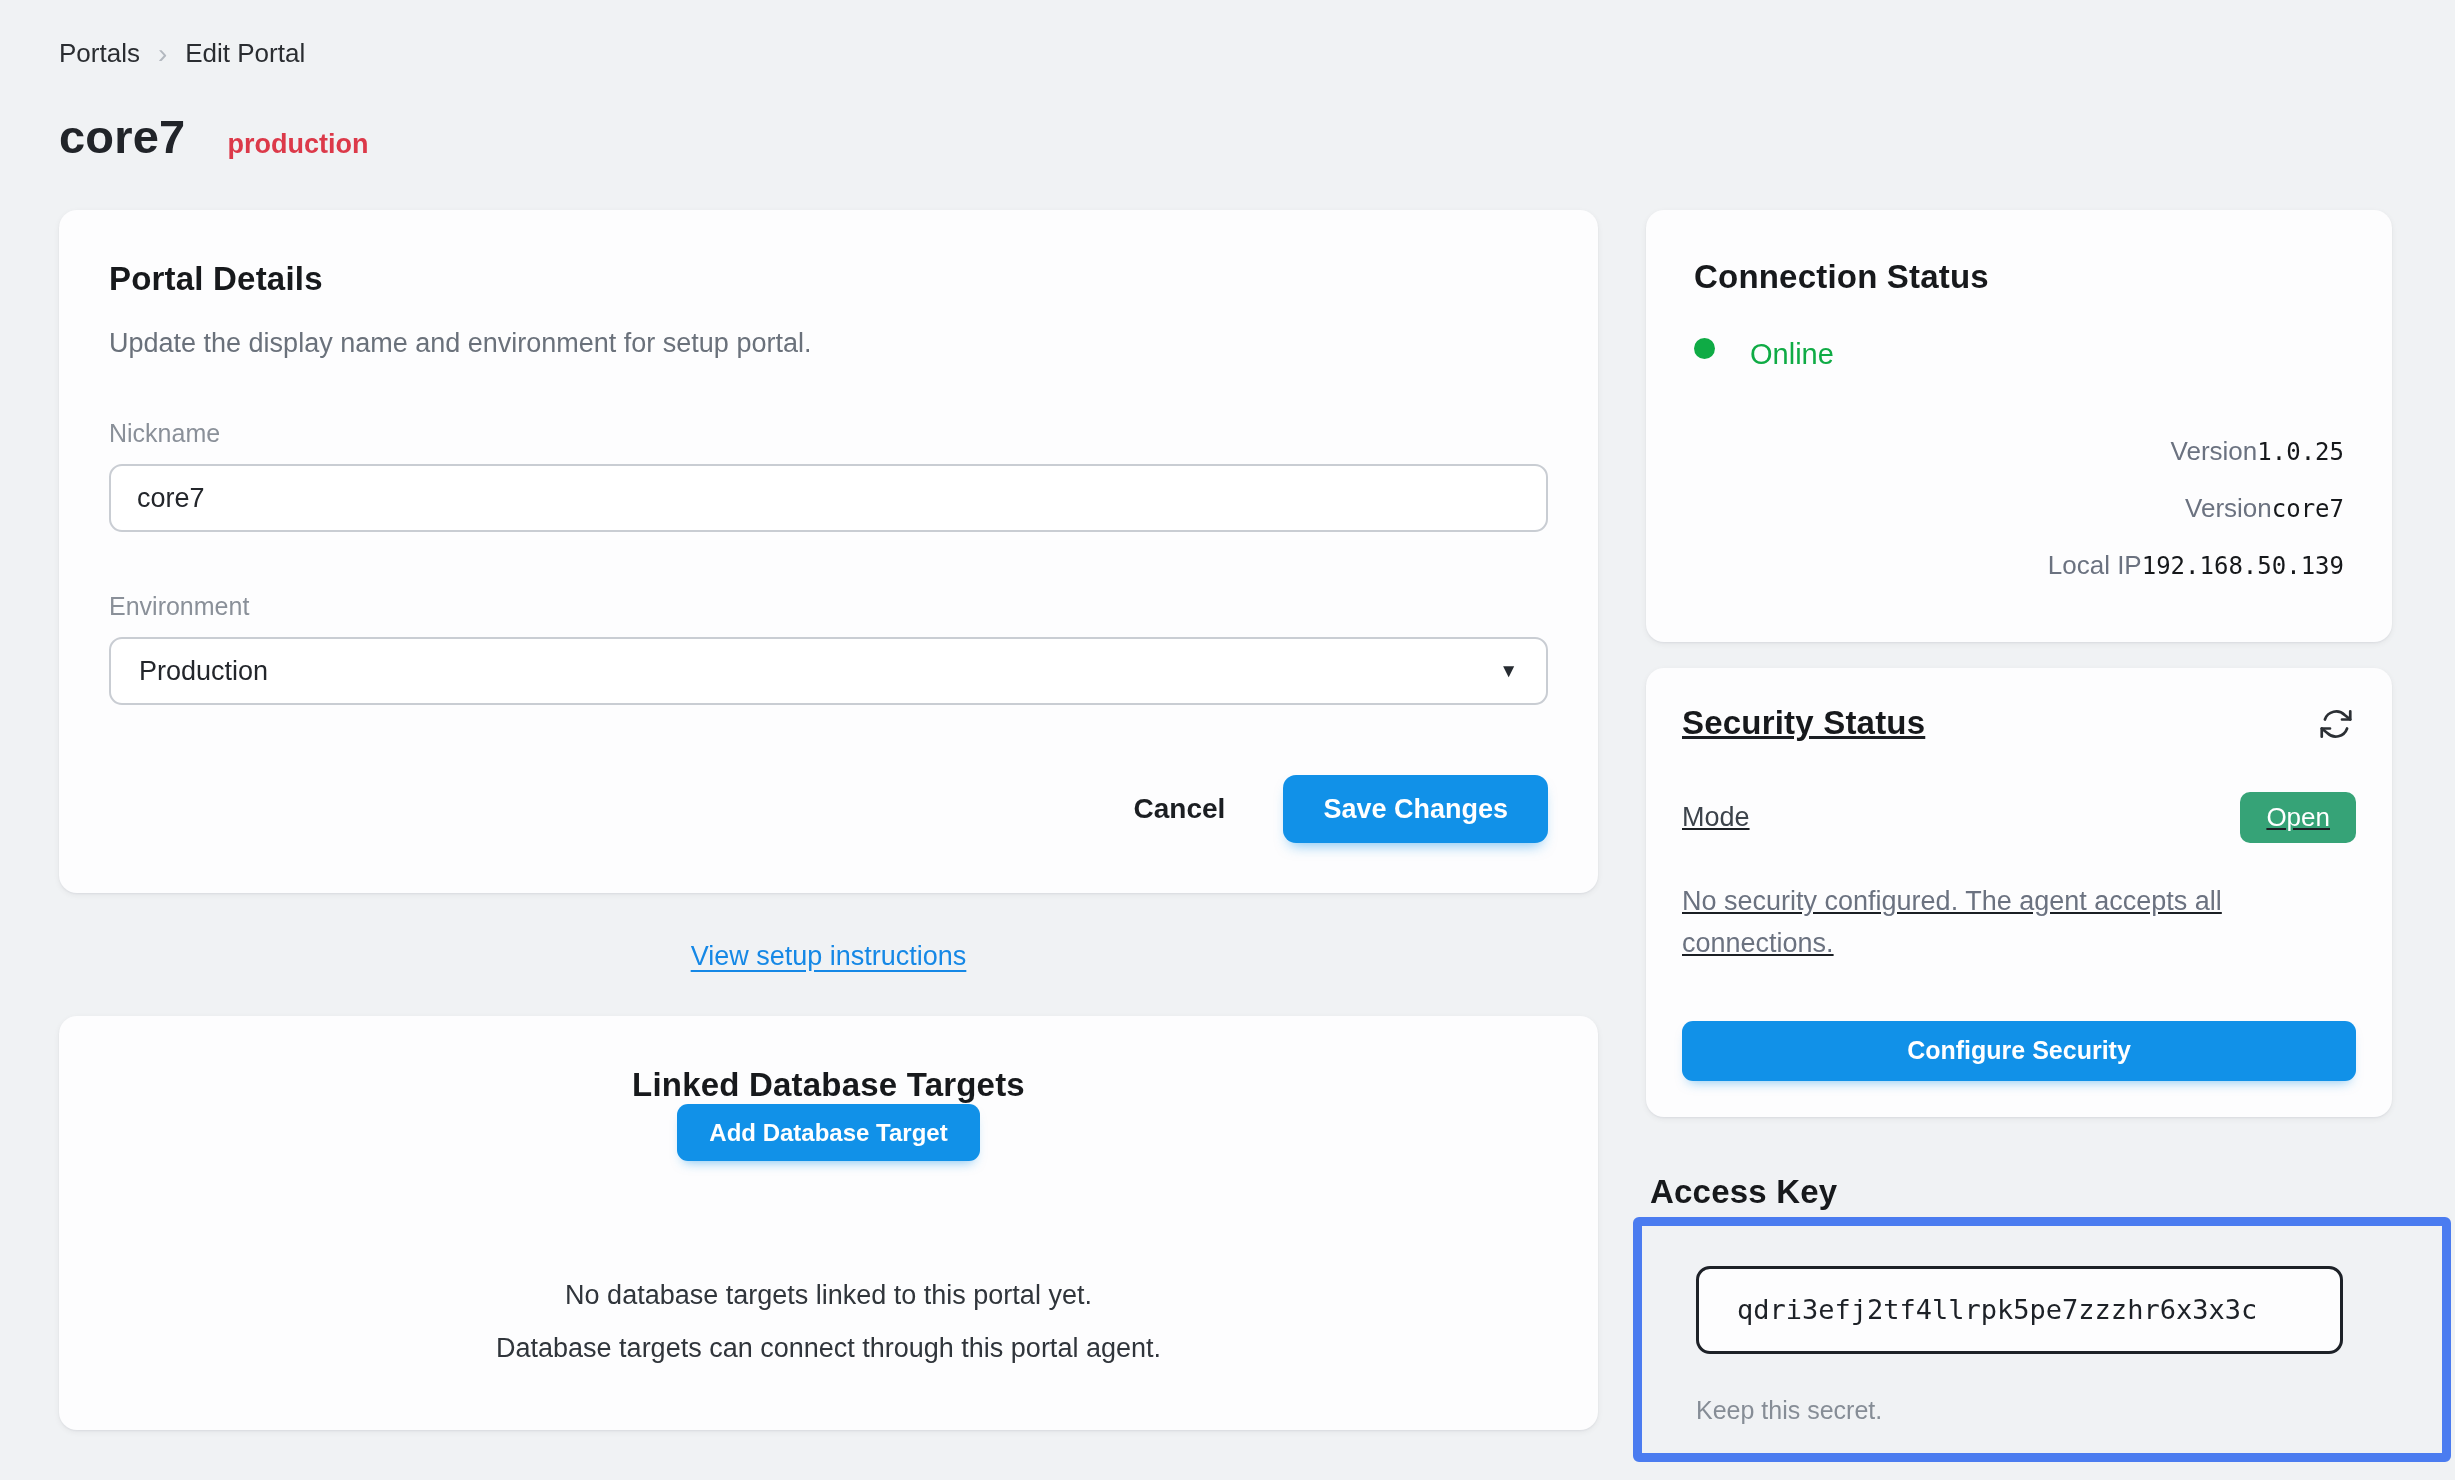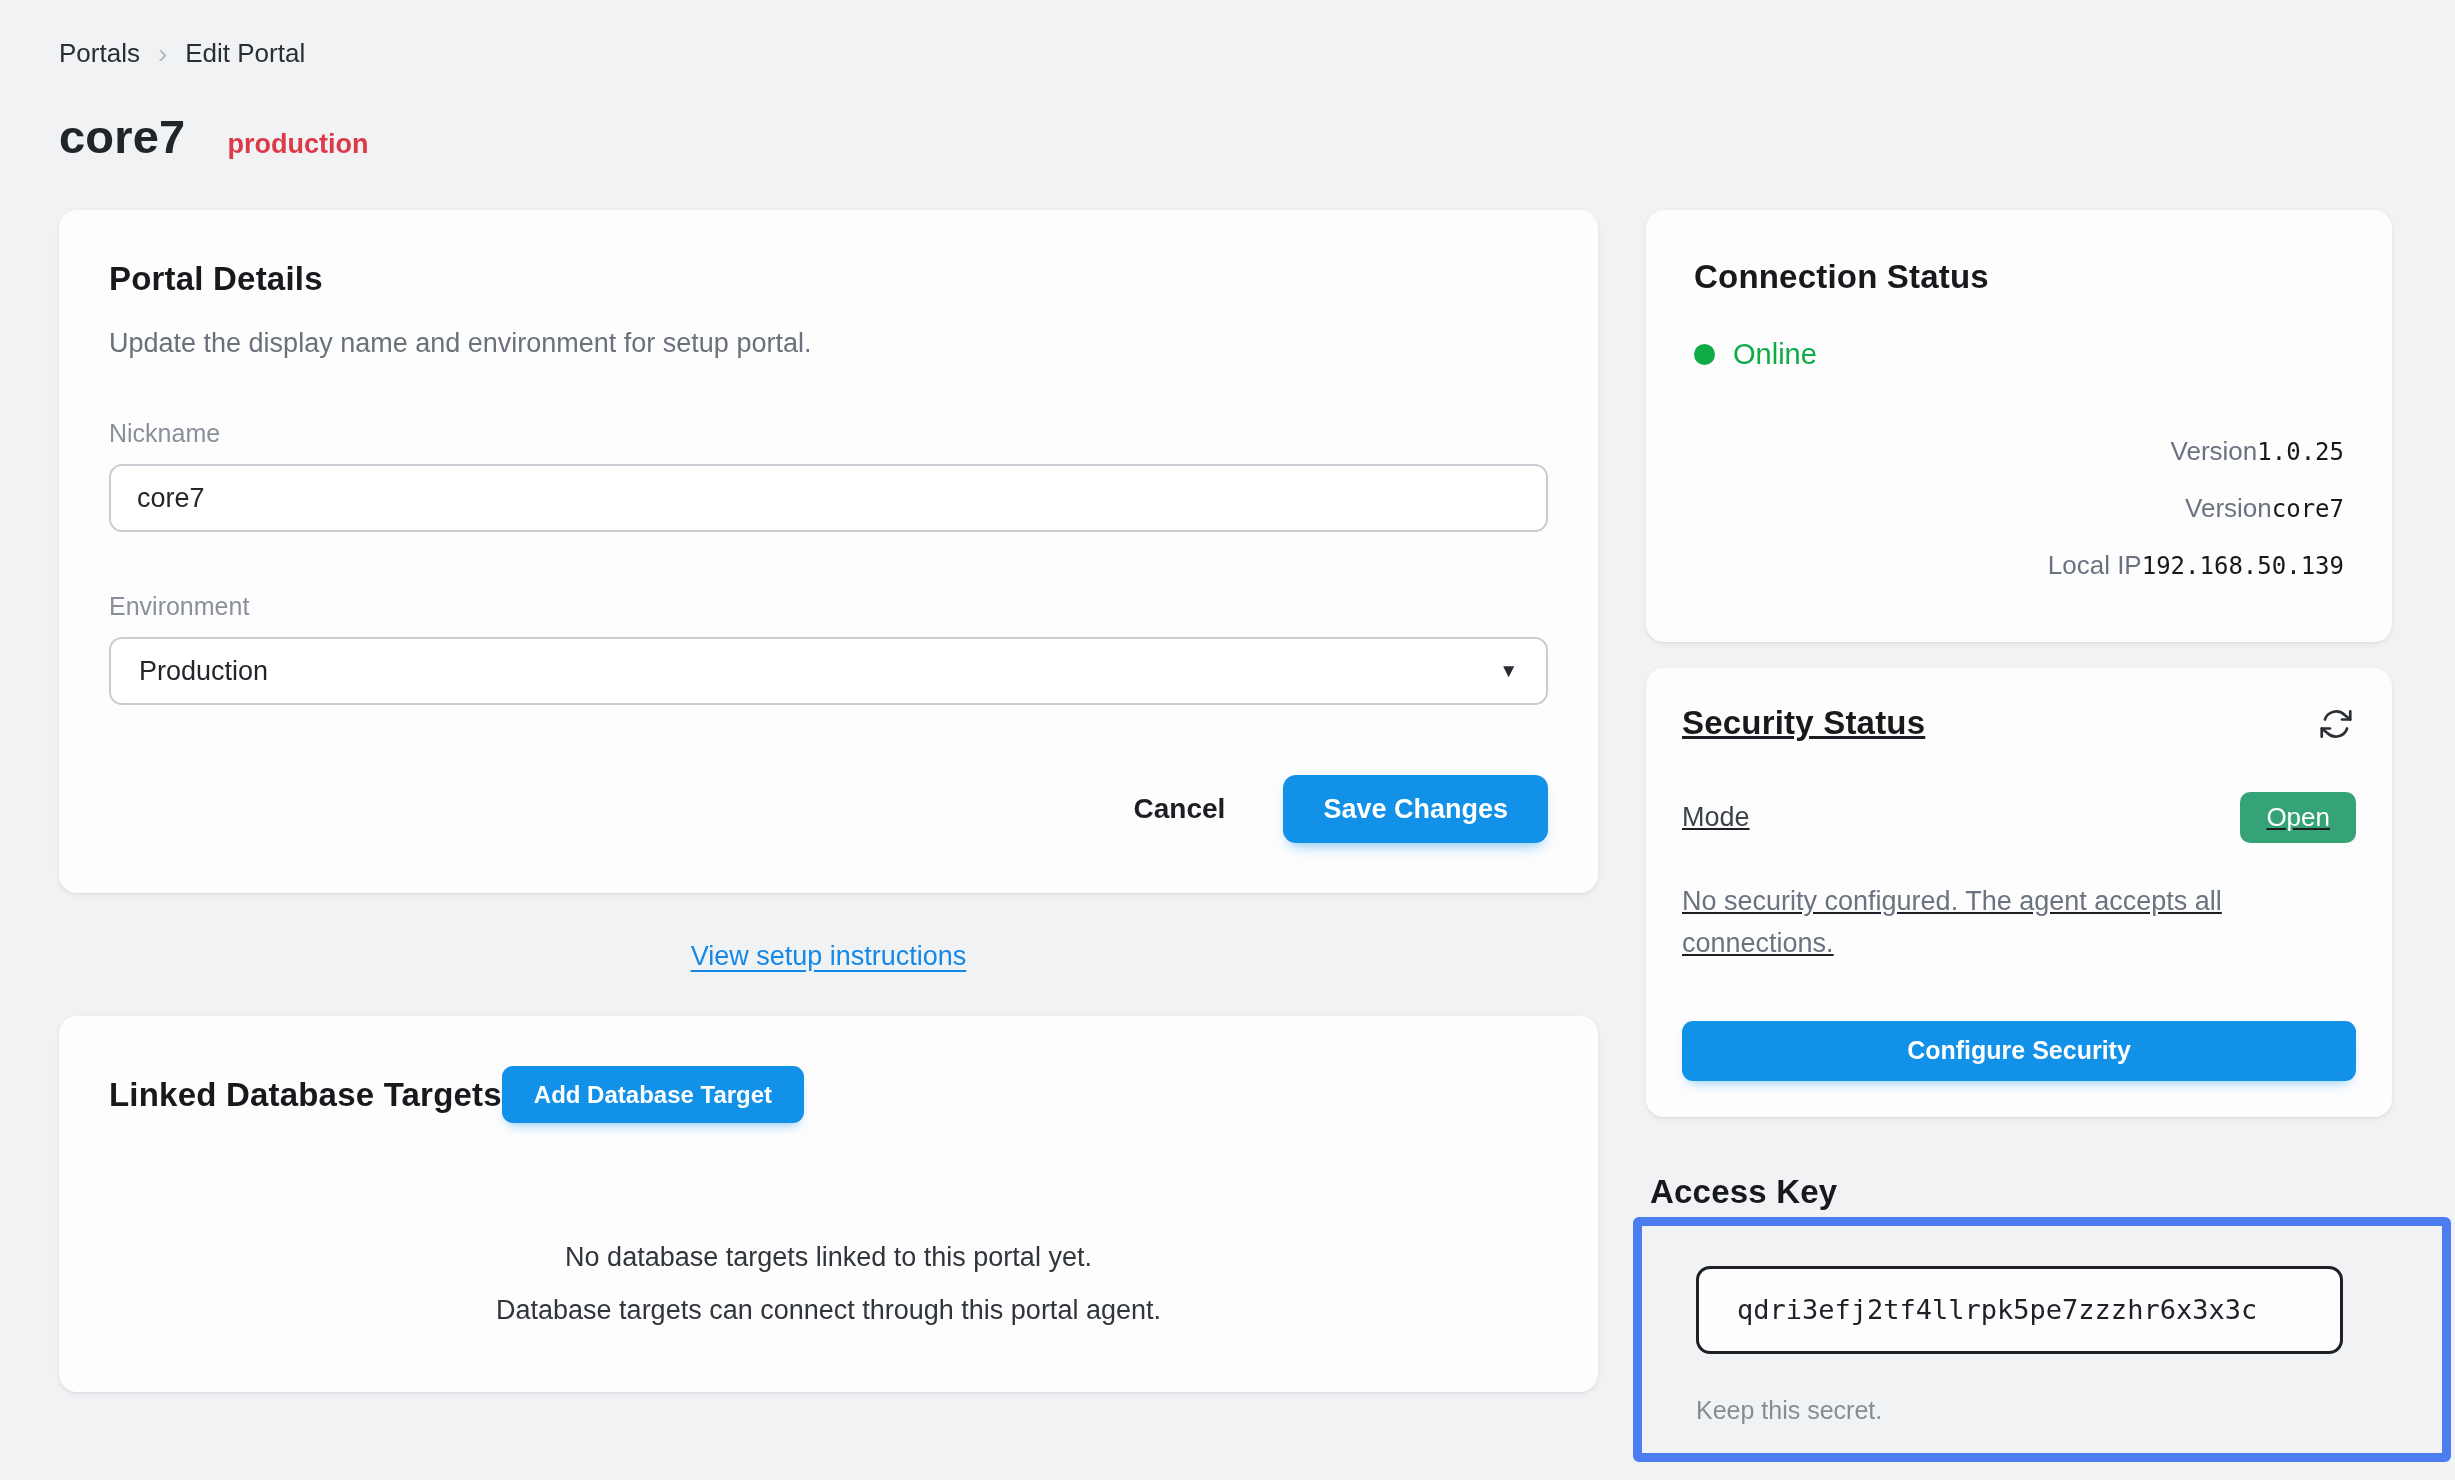--- a/index.html
+++ b/index.html
@@ -79,28 +79,28 @@
     box-shadow:0 8px 14px -6px rgba(17,145,232,.55);
   }
   .btn-save{font-size:27px;height:68px;padding:0 40px;}
 
   
   .setup-link-row{text-align:center;margin:48px 0 44px 0;}
   .setup-link{font-size:27px;color:var(--link-blue);text-decoration:underline;text-underline-offset:5px;cursor:pointer;}
 
   
   .targets-card{padding:50px 50px 66px 50px;}
-  .targets-header{display:flex;align-items:center;justify-content:flex-start;}
+  .targets-header{display:flex;align-items:center;justify-content:space-between;flex-direction:column;}
   .btn-add{font-size:24px;height:57px;padding:0 32px;border-radius:11px;box-shadow:0 7px 12px -6px rgba(17,145,232,.55);}
   .empty-state{margin-top:119px;text-align:center;font-size:27px;color:var(--ink-soft);}
   .empty-state .line2{margin-top:22px;}
 
   
   .conn-card{padding:48px;}
-  .status-row{display:flex;align-items:center;gap:18px;margin-top:42px;}
+  .status-row{display:flex;align-items:flex-start;gap:35px;margin-top:42px;}
   .status-dot{width:21px;height:21px;border-radius:50%;background:var(--status-green);}
   .status-text{font-size:29px;font-weight:500;color:var(--status-green);}
   .kv-rows{margin-top:52px;}
   .kv-row{display:flex;align-items:center;justify-content:flex-end;height:57px;}
   .kv-label{font-size:26px;color:var(--gray-text);}
   .kv-value{font-family:"DejaVu Sans Mono", monospace;font-size:24px;color:#16181b;}
 
   
   .sec-card{margin-top:26px;padding:36px;text-decoration:underline;}
   .sec-header{display:flex;align-items:flex-start;justify-content:space-between;}

